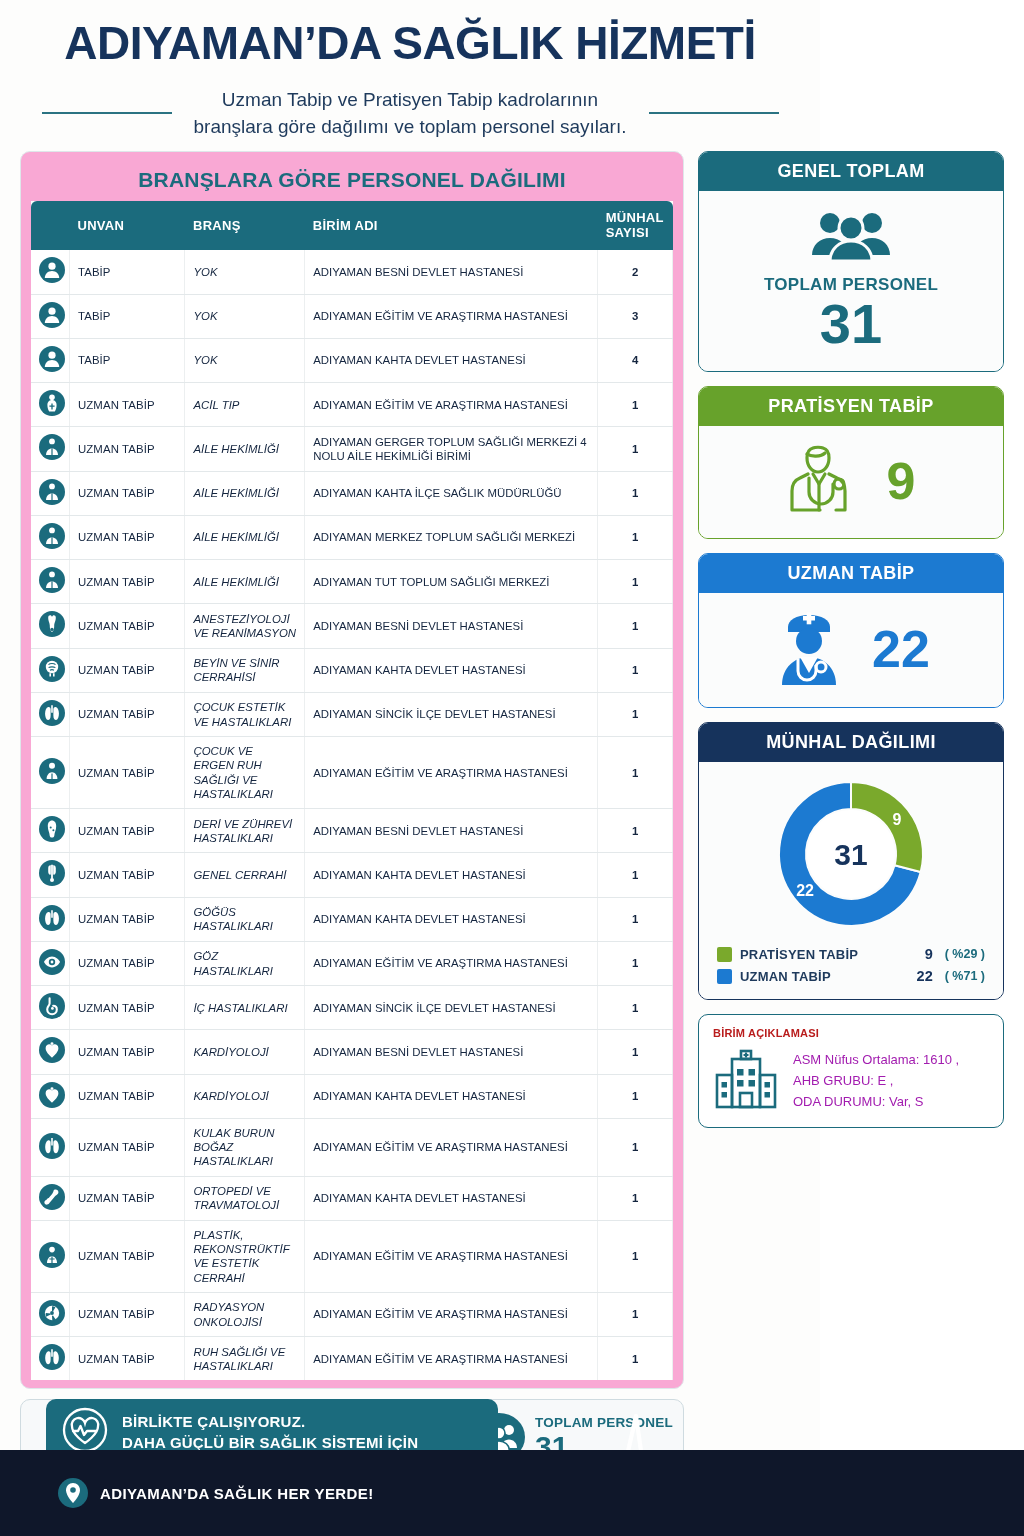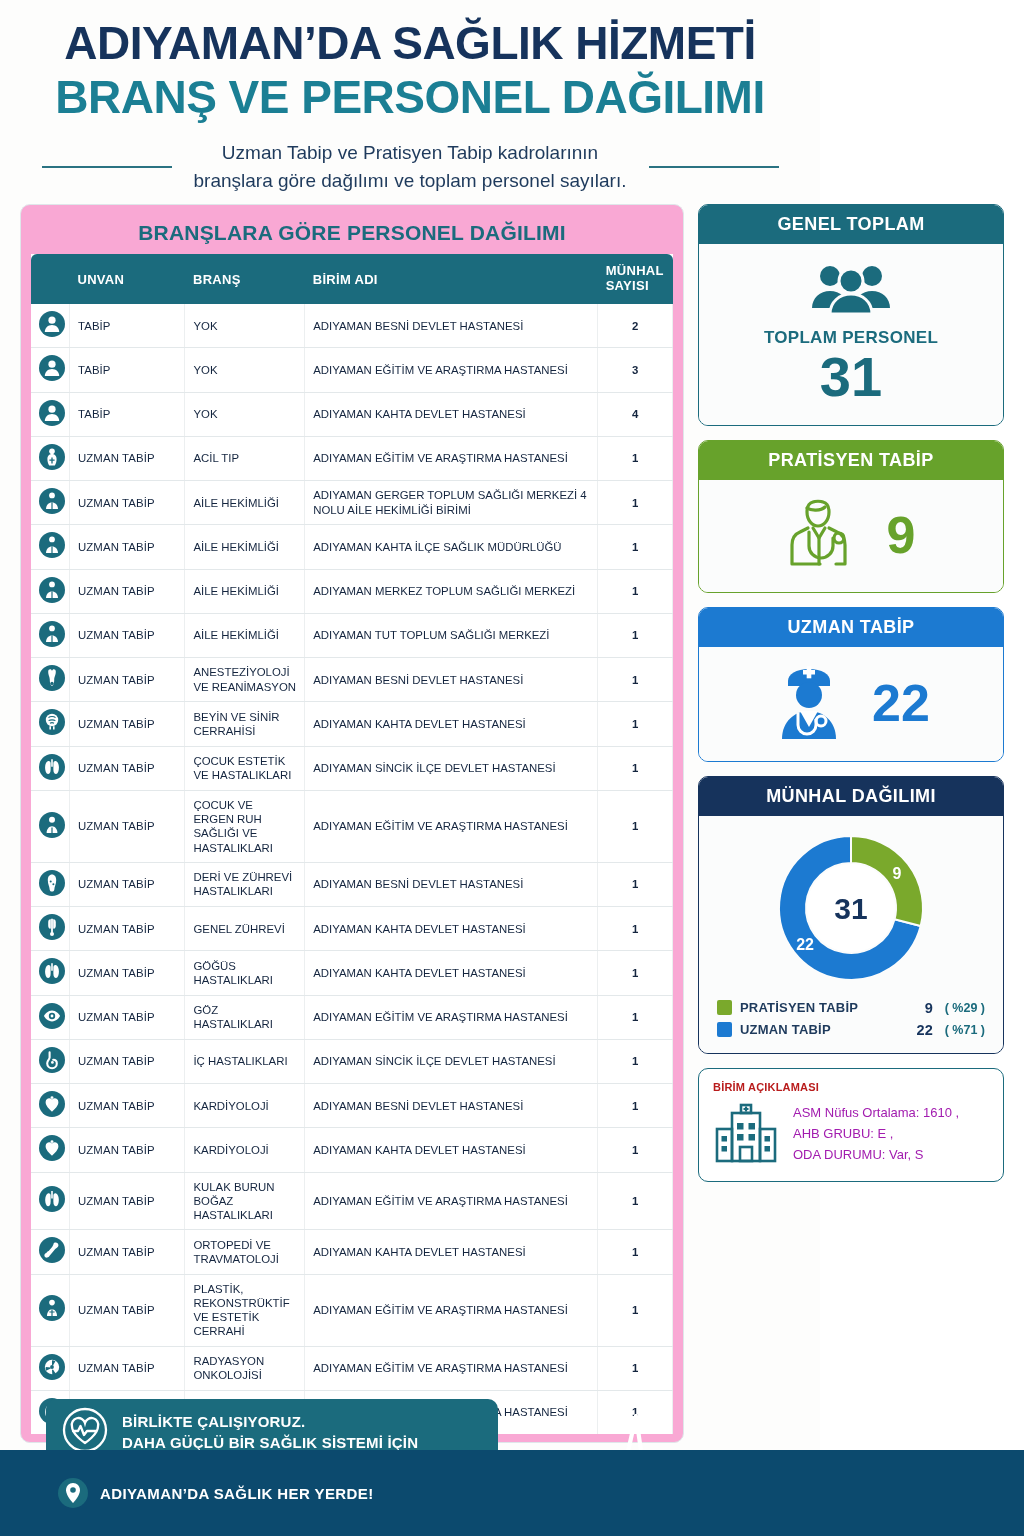--- a/index.html
+++ b/index.html
@@ -59,21 +59,21 @@
     width: 70px; text-align: center; line-height: 1.15;
     border-top-right-radius: 6px;
   }
   table.pers tbody td {
     border-bottom: 1px solid #e3e8ea; border-right: 1px solid #eceff0;
     font-size: 11.4px; color: #14253f; padding: 7px 8px;
     vertical-align: middle; line-height: 1.25;
   }
   tbody td.icon-cell { border-right: none; padding: 4px 2px 4px 5px; text-align: center; }
   tbody td.unvan { font-size: 11.6px; letter-spacing: 0.1px; }
-  tbody td.brans { font-size: 11.4px; }
+  tbody td.brans { font-size: 11.4px; font-style: italic; }
   tbody td.birim { font-size: 11.6px; }
   tbody td.munhal {
     text-align: center; font-size: 19px; font-weight: bold;
     color: #17243c; border-right: none;
   }
   tbody tr:last-child td { border-bottom: none; }
 
   .badge {
     width: 26px; height: 26px; border-radius: 50%;
     background: #1b6b7d; display: inline-flex;
@@ -169,38 +169,37 @@
     display: flex; align-items: center; gap: 14px; padding: 0 16px;
   }
   .cta-text {
     color: #fff; font-size: 15px; font-weight: bold; line-height: 1.42;
     letter-spacing: 0.2px;
   }
   .pulse-art { position: absolute; right: 58px; bottom: 8px; }
 
   .footbar {
     position: absolute; left: 0; bottom: 0; width: 1024px; height: 86px;
-    background: #0c4a6e; display: flex; align-items: center; padding-left: 58px; gap: 12px; margin-top: 23px;
+    background: #0f172a; display: flex; align-items: center; padding-left: 58px; gap: 12px; margin-top: 23px;
   }
   .footbar-text {
     color: #fff; font-size: 15px; font-weight: bold; letter-spacing: 0.4px;
   }
   .pin {
     width: 30px; height: 30px; border-radius: 50%; background: #1b6b7d;
     display: flex; align-items: center; justify-content: center; flex: none;
   }
 </style>
 </head>
 <body>
 
 <div class="page">
 
   <div class="header">
     <div class="title-1">ADIYAMAN’DA SAĞLIK HİZMETİ</div>
-    <div class="title-2">BRANŞ VE PERSONEL DAĞILIMI</div>
     <div class="subwrap">
       <div class="rule"></div>
       <div>
         <div class="subtitle">Uzman Tabip ve Pratisyen Tabip kadrolarının</div>
         <div class="subtitle">branşlara göre dağılımı ve toplam personel sayıları.</div>
       </div>
       <div class="rule"></div>
     </div>
   </div>
 
@@ -392,21 +391,21 @@
               <tr>
                 <td class="icon-cell"><span class="badge">
                     <svg width="26" height="26" viewBox="0 0 26 26">
                       <path d="M12.1 4.8h1.8v14h-1.8z" fill="#fff"></path>
                       <path d="M9.2 8.2c0-2 1.2-3.4 2.6-3v9.4c-1.6.6-2.6-1-2.6-3z" fill="#fff"></path>
                       <path d="M16.8 8.2c0-2-1.2-3.4-2.6-3v9.4c1.6.6 2.6-1 2.6-3z" fill="#fff"></path>
                       <circle cx="13" cy="20" r="2" fill="#fff"></circle>
                     </svg>
                   </span></td>
                 <td class="unvan">UZMAN TABİP</td>
-                <td class="brans">GENEL ZÜHREVİ</td>
+                <td class="brans">GENEL CERRAHİ</td>
                 <td class="birim">ADIYAMAN KAHTA DEVLET HASTANESİ</td>
                 <td class="munhal">1</td>
               </tr>
               <tr>
                 <td class="icon-cell"><span class="badge">
                     <svg width="26" height="26" viewBox="0 0 26 26">
                       <path d="M12.2 5.2h1.6v7.6h-1.6z" fill="#fff"></path>
                       <path d="M11.6 9.2c0-1.6-1.4-2.6-2.9-2-1.5.7-2.6 3-2.6 6.4 0 3.4 1.1 6.4 2.9 6.4 1.7 0 2.6-1.8 2.6-4.2z" fill="#fff"></path>
                       <path d="M14.4 9.2c0-1.6 1.4-2.6 2.9-2 1.5.7 2.6 3 2.6 6.4 0 3.4-1.1 6.4-2.9 6.4-1.7 0-2.6-1.8-2.6-4.2z" fill="#fff"></path>
                     </svg>

